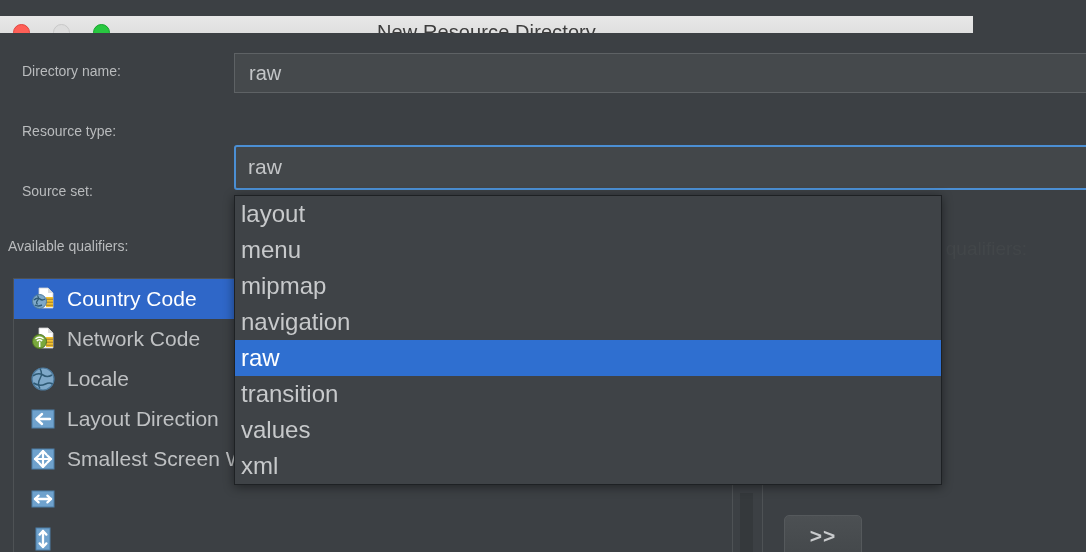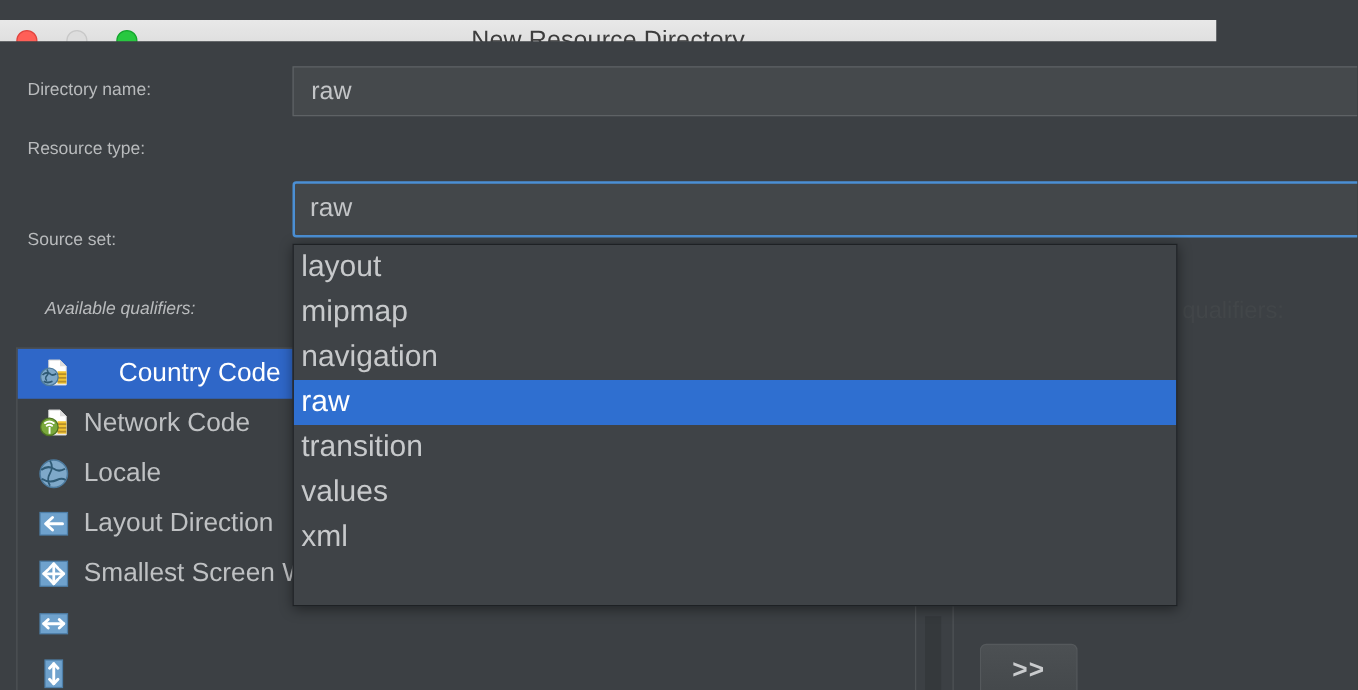--- a/index.html
+++ b/index.html
@@ -44,23 +44,23 @@
   
   #body { position: absolute; left: 0; top: 33px; width: 1086px; height: 519px; background: #3c4044; }
 
   .form-label {
     position: absolute;
     font-size: 14px;
     color: #b9bbbd;
     white-space: nowrap;
   }
   #lbl-dirname  { left: 22px; top: 30px; }
-  #lbl-restype  { left: 22px; top: 77px; text-align: center; }
+  #lbl-restype  { left: 22px; top: 90px; text-align: center; }
   #lbl-srcset   { left: 22px; top: 150px; }
-  #lbl-avail    { left: 36px; top: 205px; font-style: italic; }
+  #lbl-avail    { left: 8px; top: 205px; }
 
   #lbl-chosen {
     position: absolute;
     left: 875px; top: 205px;
     font-size: 19px;
     color: #424649;
     white-space: nowrap;
   }
 
   
@@ -113,21 +113,21 @@
     display: flex;
     align-items: center;
     padding-left: 16px;
   }
   .q-row.sel { background: #2f67c8; }
   .q-label {
     font-size: 21px;
     color: #bfc1c3;
     white-space: nowrap;
   }
-  .q-row.sel .q-label { color: #ffffff; margin-left: 28px; }
+  .q-row.sel .q-label { color: #ffffff; }
   .q-icon {
     width: 26px; height: 26px;
     margin-right: 11px;
     flex: 0 0 26px;
     position: relative;
   }
   .q-icon svg { display: block; }
 
   
   #chosen-panel {
@@ -304,20 +304,21 @@
     <div id="chosen-panel"></div>
 
     <div id="scrollbar-track">
       
     </div>
 
     <div id="btn-add">&gt;&gt;</div>
 
     <div id="dropdown">
       <div class="dd-item">layout</div>
+      <div class="dd-item">menu</div>
       <div class="dd-item">mipmap</div>
       <div class="dd-item">navigation</div>
       <div class="dd-item sel">raw</div>
       <div class="dd-item">transition</div>
       <div class="dd-item">values</div>
       <div class="dd-item">xml</div>
     </div>
 
   </div>
 </div>

